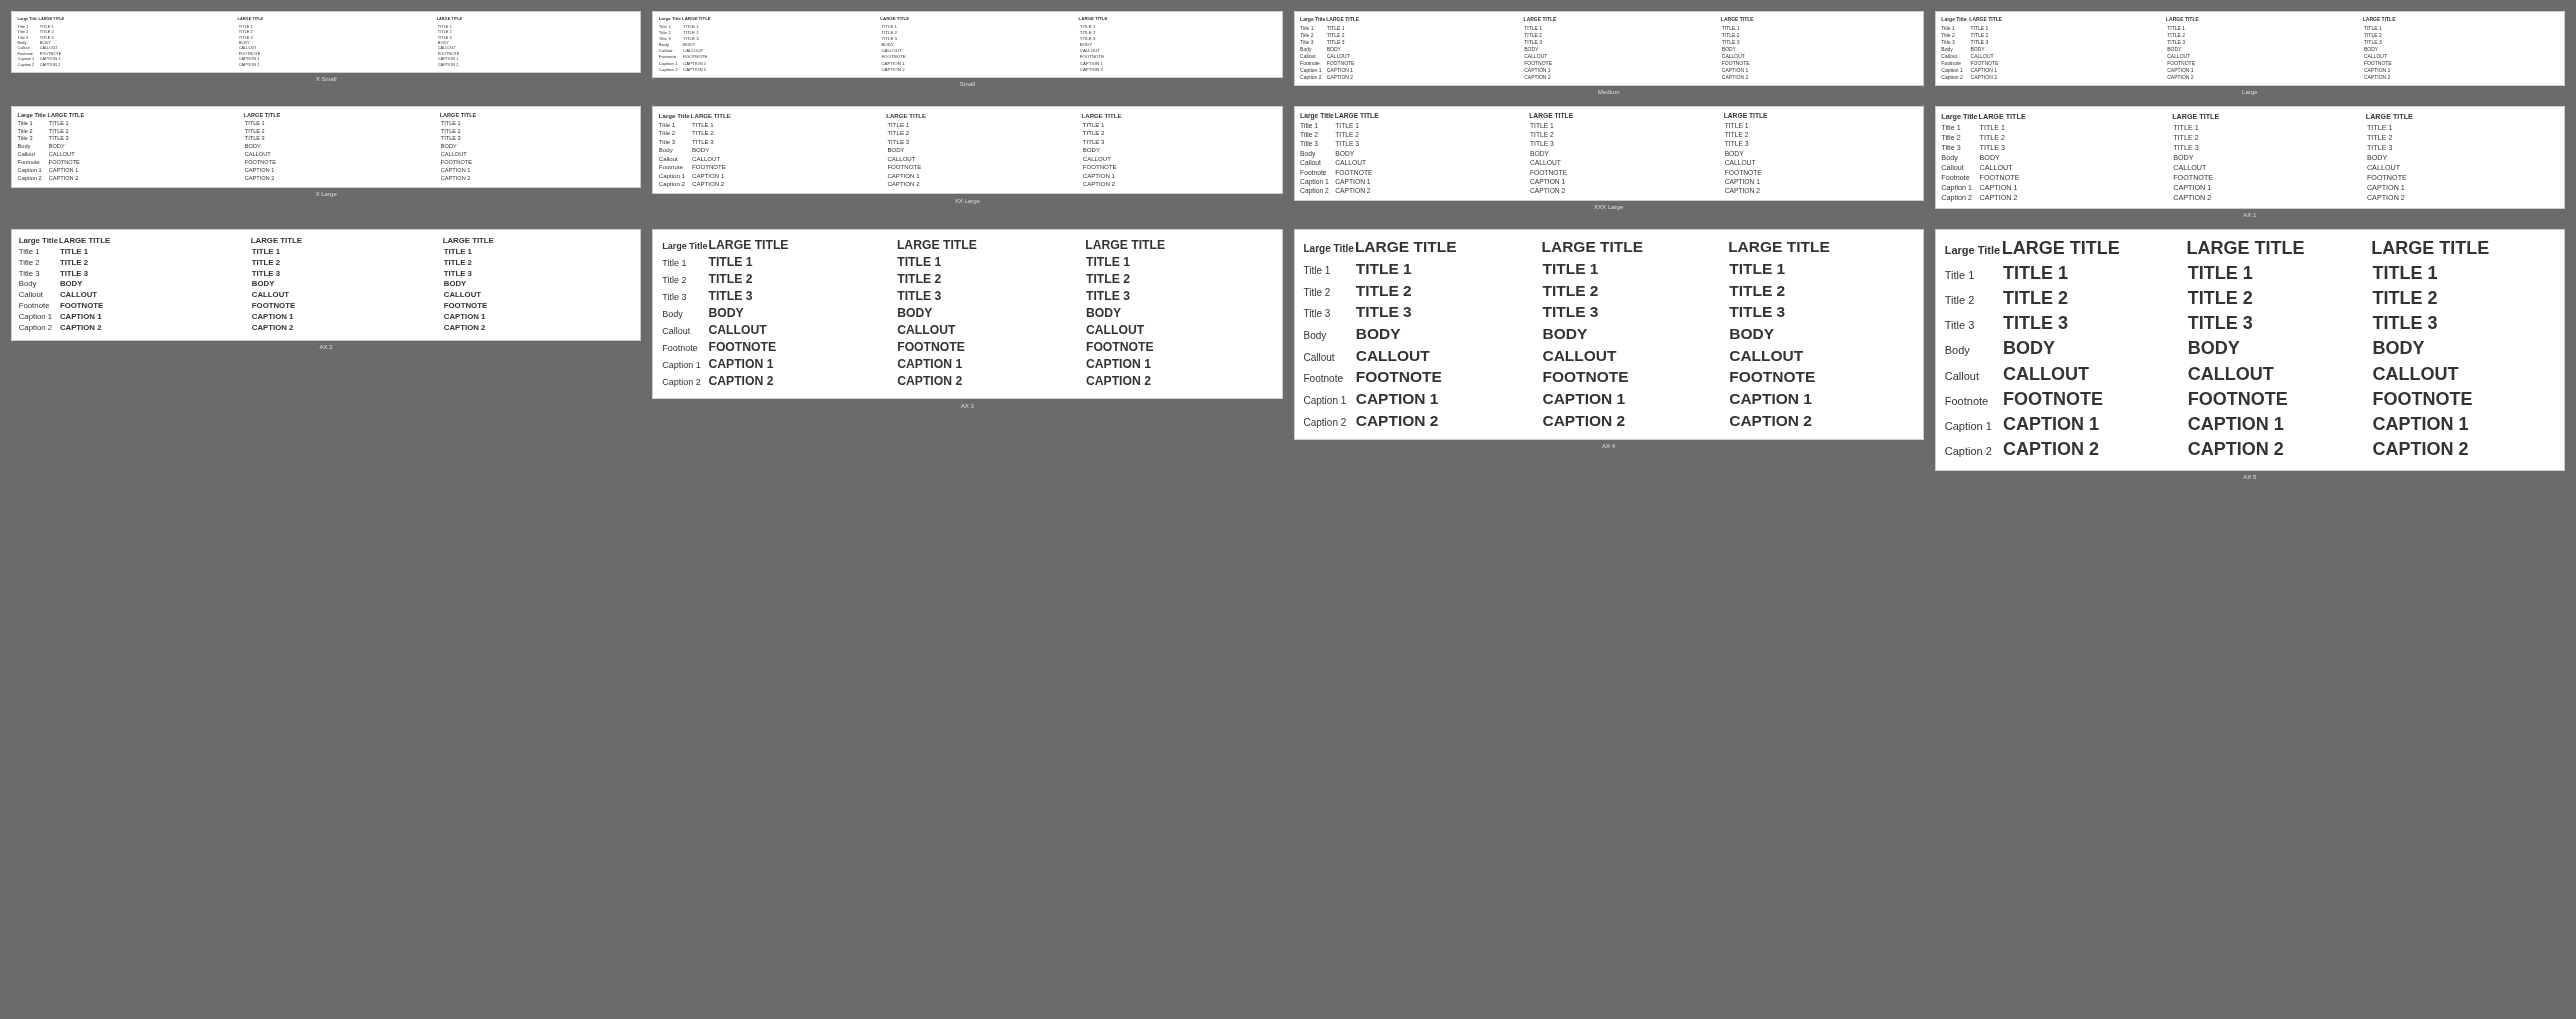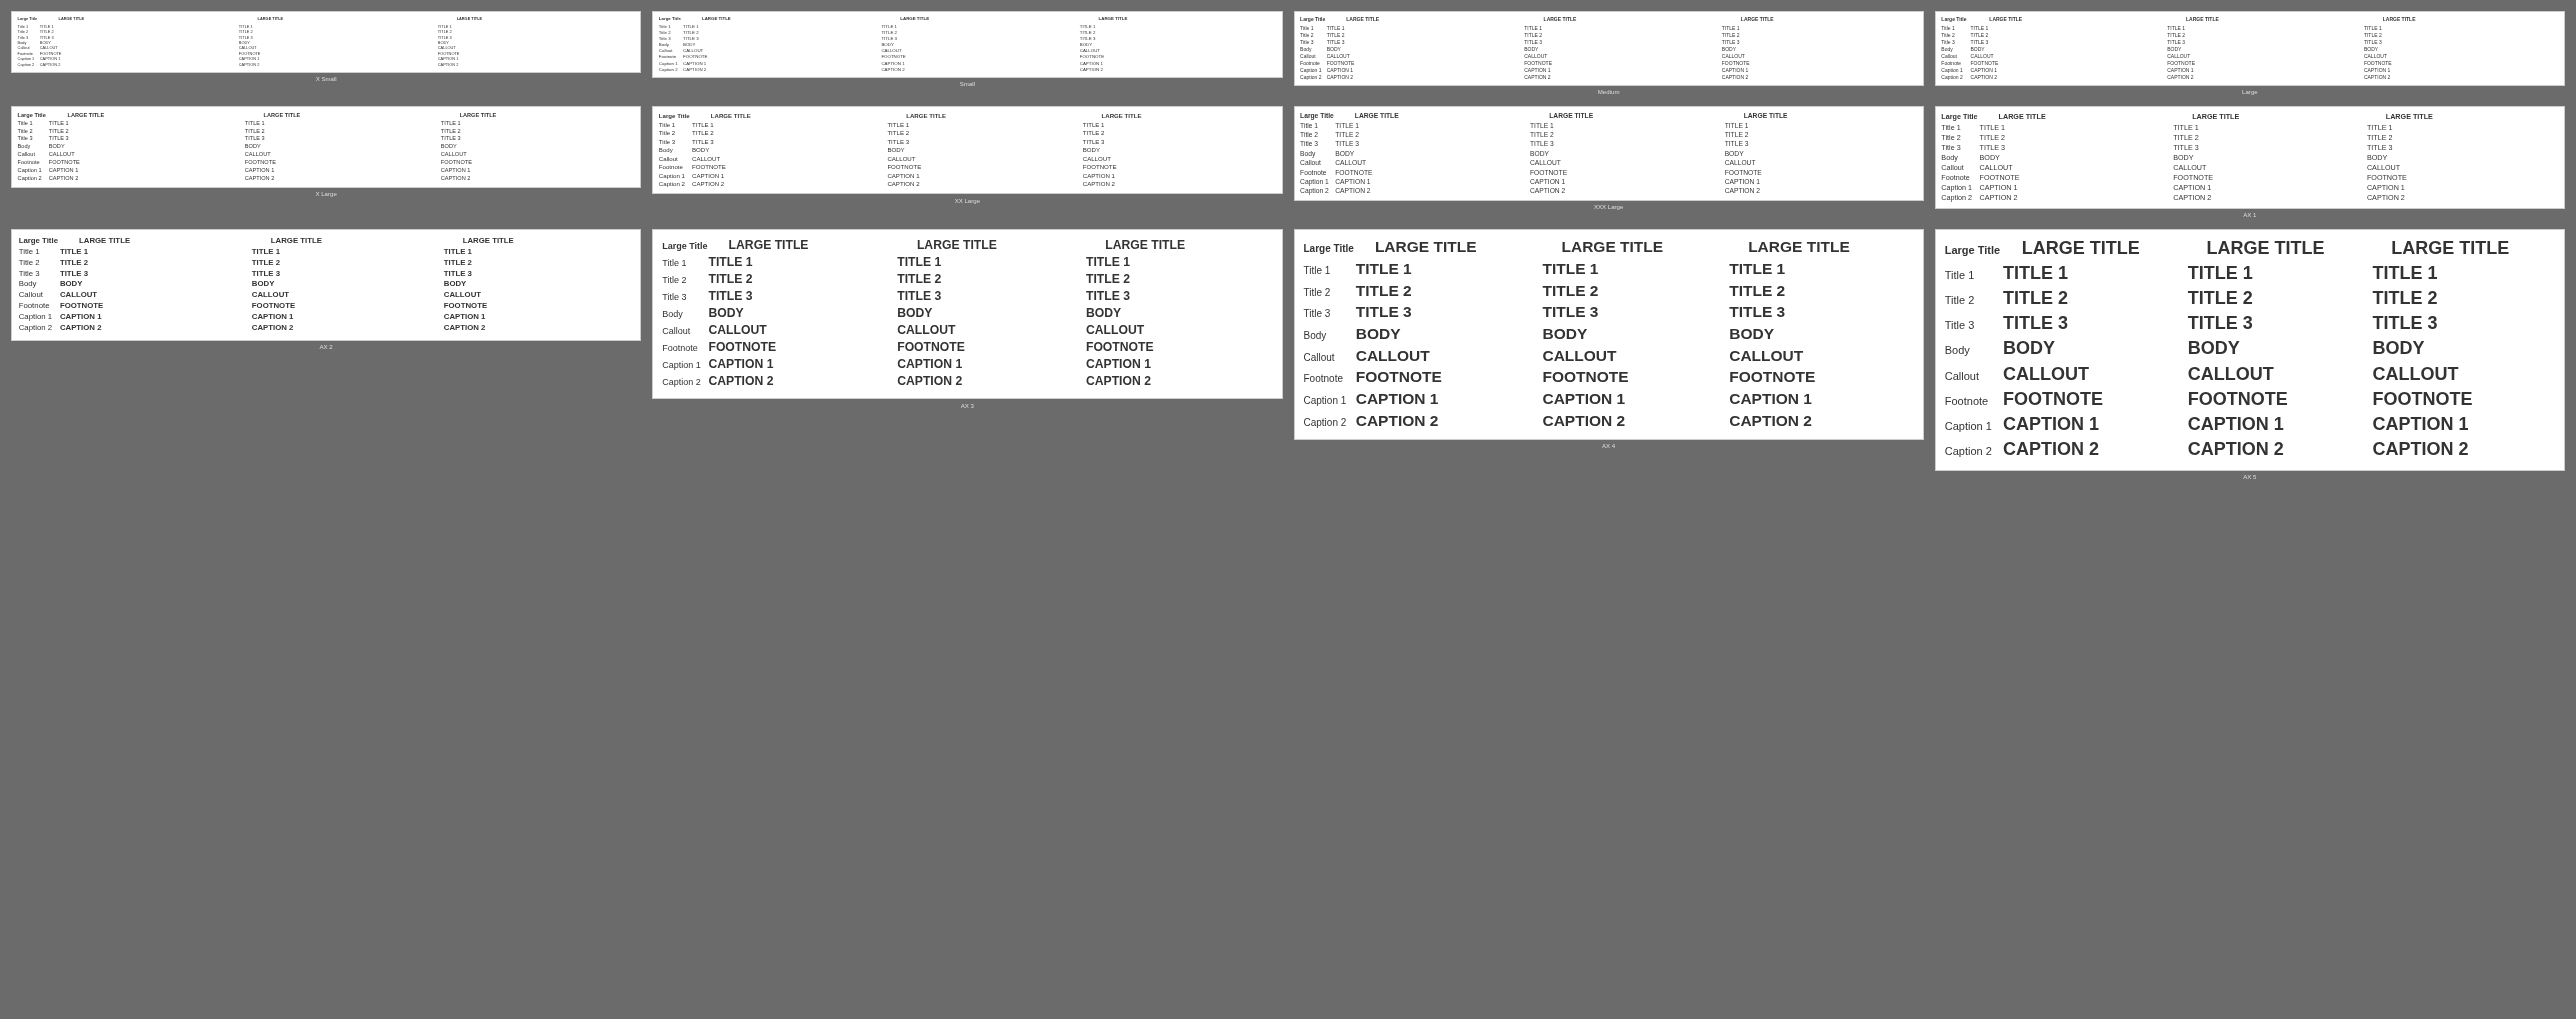--- a/index.html
+++ b/index.html
@@ -99,21 +99,21 @@
     .sz-ax4 .type-name { font-size: 10px; min-width: 50px; }
     .sz-ax4 .col-val { font-size: 15.5px; font-weight: 900; }
 
     .sz-ax5 { padding: 7.8px 9px; }
     .sz-ax5 .large-title { font-size: 23px; font-weight: 900; }
     .sz-ax5 .type-name { font-size: 11px; min-width: 56px; }
     .sz-ax5 .col-val { font-size: 18px; font-weight: 900; }
 
     .title-row {
       display: flex;
-      gap: 21px;
+      gap: 1px;
       align-items: baseline;
       margin-bottom: 2.2px;
     }
   </style>
 </head>
 <body>
 
 <div id="app">
     <div class="grid-container">
     <div class="card-wrapper">

